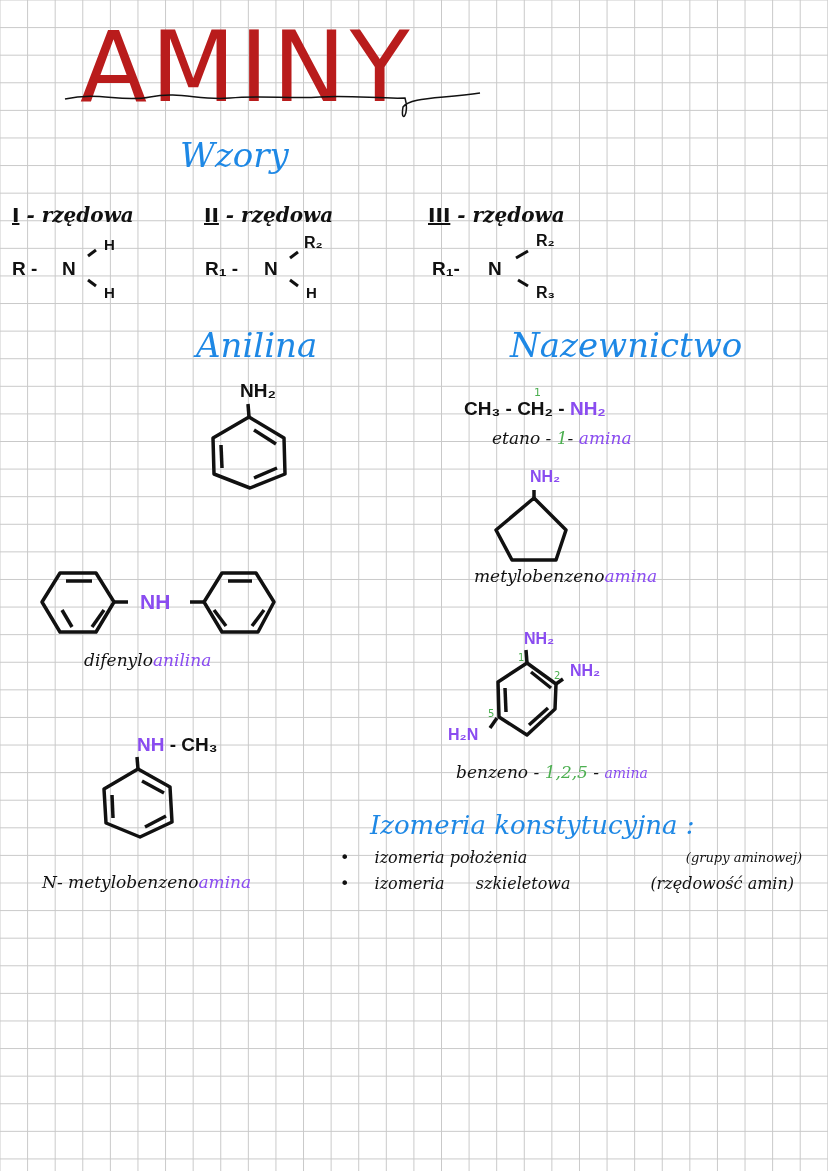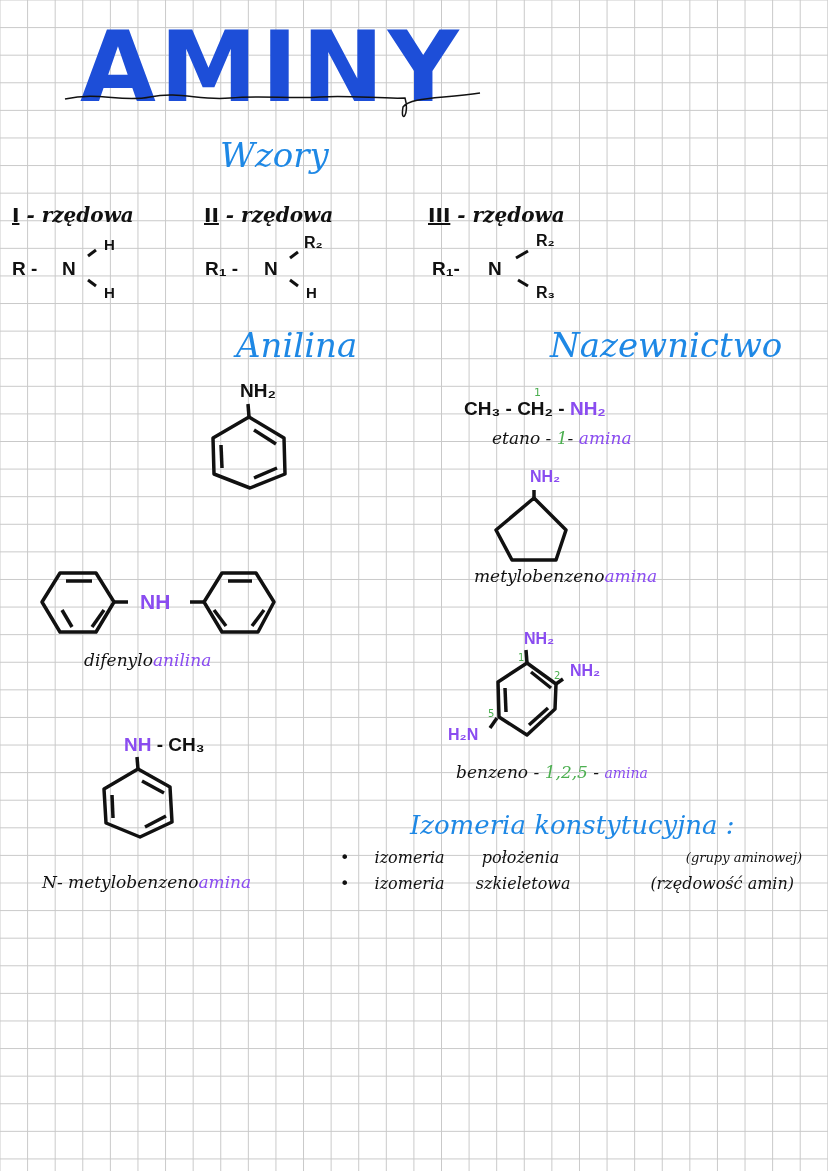--- a/index.html
+++ b/index.html
@@ -8,23 +8,23 @@
     background-color:#ffffff;
     background-image:
       linear-gradient(to right, #c9c9c9 1px, transparent 1px),
       linear-gradient(to bottom, #c9c9c9 1px, transparent 1px);
     background-size:27.6px 27.6px;
     background-position:-0.5px -0.5px;
     font-family:"DejaVu Sans", sans-serif;
     color:#111;
   }
   .abs { position:absolute; white-space:nowrap; }
-  .title { font-family:"DejaVu Sans", sans-serif; font-size:98px; color:#1d4ed8; letter-spacing:4px; line-height:1; font-weight:700; }
+  .title { font-family:"DejaVu Sans", sans-serif; font-size:98px; color:#b91c1c; letter-spacing:4px; line-height:1; font-weight:400; }
   .hand { font-family:"DejaVu Serif", serif; font-style:italic; }
-  .blue { color:#1e88e5;margin-left:40px; }
+  .blue { color:#1e88e5; }
   .purple { color:#8a4cf0; }
   .green { color:#4caf50; }
   .heading { font-size:34px; line-height:1; }
   .sub { font-size:20px; font-weight:bold; }
   .chem { font-family:"Liberation Sans", sans-serif; font-weight:bold; font-size:19px; }
   .name { font-size:17px; }
   svg { position:absolute; overflow:visible; }
   .bullet { font-size:16px; }
 </style>
 </head>
@@ -100,21 +100,21 @@
     <line x1="228" y1="581" x2="252" y2="581"></line>
     <line x1="214" y1="610" x2="226" y2="626"></line>
     <line x1="264" y1="610" x2="252" y2="626"></line>
   </g>
 </svg>
 <div class="abs chem purple" style="left:140px;top:590px;font-size:21px;">NH</div>
 <div class="abs hand name" style="left:84px;top:650px;">
   <span>difenylo</span><span class="purple">anilina</span>
 </div>
 
-<div class="abs chem" style="left:124px;top:734px;">
+<div class="abs chem" style="left:137px;top:734px;">
   <span class="purple">NH</span>
   <span>- CH₃</span>
 </div>
 <svg style="left:0;top:0;" width="10" height="10">
   <g fill="none" stroke="#111" stroke-width="3.5" stroke-linejoin="round">
     <line x1="137" y1="757" x2="138" y2="769"></line>
     <polygon points="138,769 170,787 172,822 140,837 106,823 104,789"></polygon>
     <line x1="142" y1="781" x2="164" y2="793"></line>
     <line x1="112" y1="795" x2="113" y2="818"></line>
     <line x1="145" y1="827" x2="166" y2="816"></line>
@@ -171,21 +171,21 @@
   <span class="green">1,2,5</span>
   <span>-</span>
   <span class="purple" style="font-size:14px;">amina</span>
 </div>
 
 <div class="abs hand blue" style="left:370px;top:810px;font-size:26px;">Izomeria  konstytucyjna :</div>
 
 <div class="abs bullet" style="left:340px;top:848px;width:470px;">
   <span>•</span>
   <span class="hand" style="margin-left:20px;">izomeria</span>
-  <span class="hand" style="margin-left:32px;">położenia</span>
+  <span class="hand" style="">położenia</span>
   <span class="hand" style="position:absolute;right:8px;top:2px;font-size:13px;">(grupy aminowej)</span>
 </div>
 <div class="abs bullet" style="left:340px;top:874px;width:470px;">
   <span>•</span>
   <span class="hand" style="margin-left:20px;">izomeria</span>
   <span class="hand" style="margin-left:26px;">szkieletowa</span>
   <span class="hand" style="position:absolute;right:16px;top:0;">(rzędowość  amin)</span>
 </div>
 
 </body></html>

